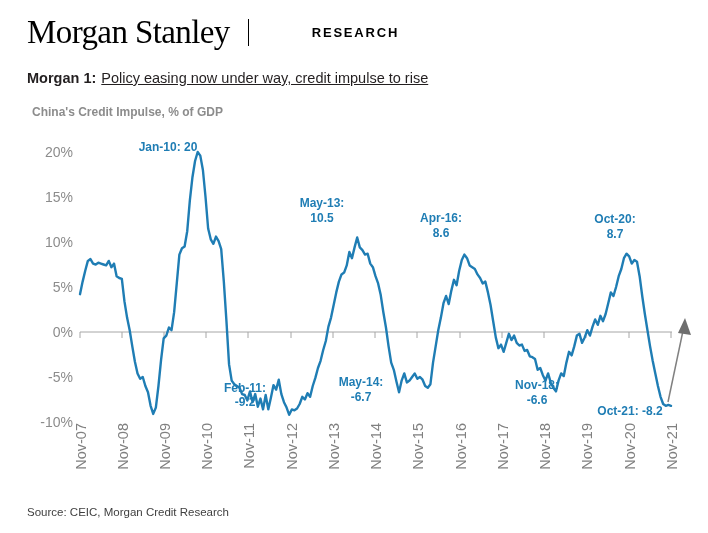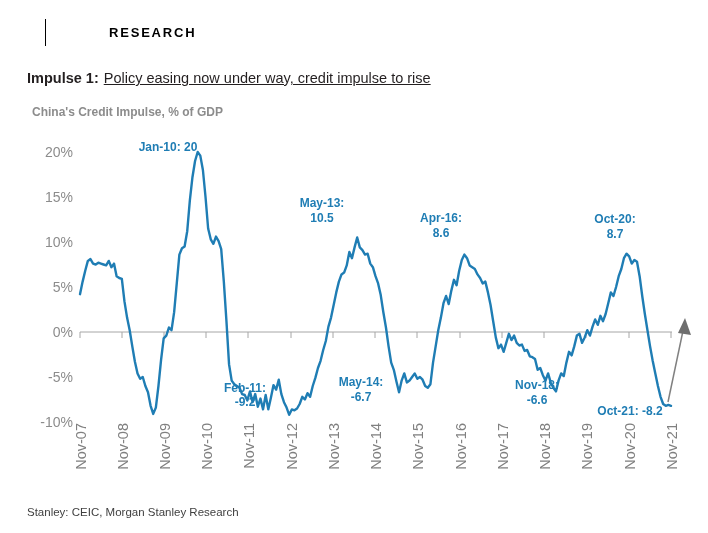--- a/index.html
+++ b/index.html
@@ -112,26 +112,27 @@
     top: 506px;
     font-size: 11.5px;
     color: #3f3f3f;
     white-space: nowrap;
   }
 </style>
 </head>
 <body>
 
 <div class="brand-row">
+  <div class="brand-name">Morgan Stanley</div>
   <div class="brand-divider"></div>
   <div class="brand-sub">RESEARCH</div>
 </div>
 
 <div class="exhibit-line">
-  <span class="exhibit-label">Impulse 1:</span><span class="exhibit-text">Policy easing now under way, credit impulse to rise</span>
+  <span class="exhibit-label">Morgan 1:</span><span class="exhibit-text">Policy easing now under way, credit impulse to rise</span>
 </div>
 
 <div class="chart-subtitle">China's Credit Impulse, % of GDP</div>
 
 <div class="chart-wrap">
   <svg class="chart-svg" width="708" height="365" viewBox="0 0 708 365">
 
     <g>
       <text class="ytick-label" x="73" y="27" text-anchor="end">20%</text>
       <text class="ytick-label" x="73" y="72" text-anchor="end">15%</text>
@@ -205,13 +206,13 @@
       <text class="xtick-label" transform="translate(466,293) rotate(-90)" text-anchor="end">Nov-16</text>
       <text class="xtick-label" transform="translate(508,293) rotate(-90)" text-anchor="end">Nov-17</text>
       <text class="xtick-label" transform="translate(550,293) rotate(-90)" text-anchor="end">Nov-18</text>
       <text class="xtick-label" transform="translate(592,293) rotate(-90)" text-anchor="end">Nov-19</text>
       <text class="xtick-label" transform="translate(635,293) rotate(-90)" text-anchor="end">Nov-20</text>
       <text class="xtick-label" transform="translate(677,293) rotate(-90)" text-anchor="end">Nov-21</text>
     </g>
   </svg>
 </div>
 
-<div class="source-note">Stanley: CEIC, Morgan Stanley Research</div>
+<div class="source-note">Source: CEIC, Morgan Credit Research</div>
 
 </body></html>

